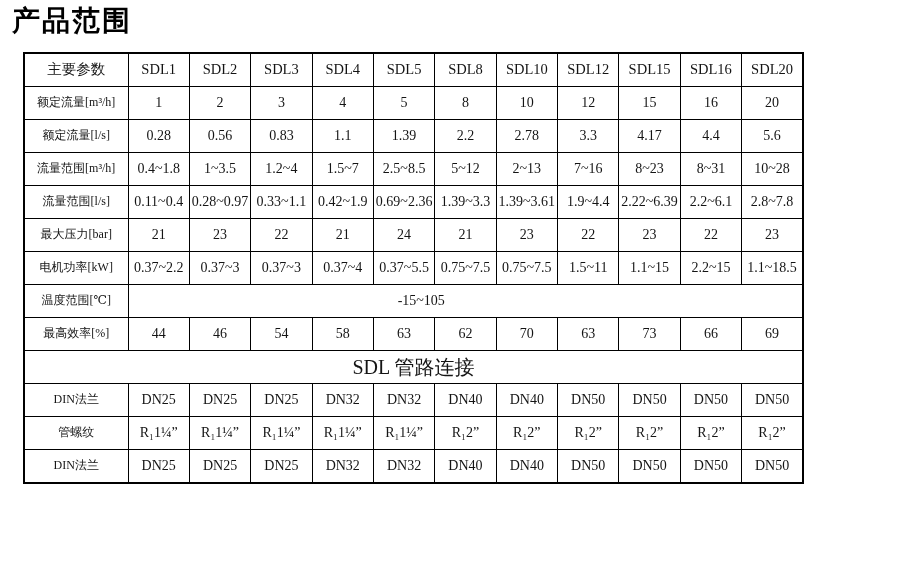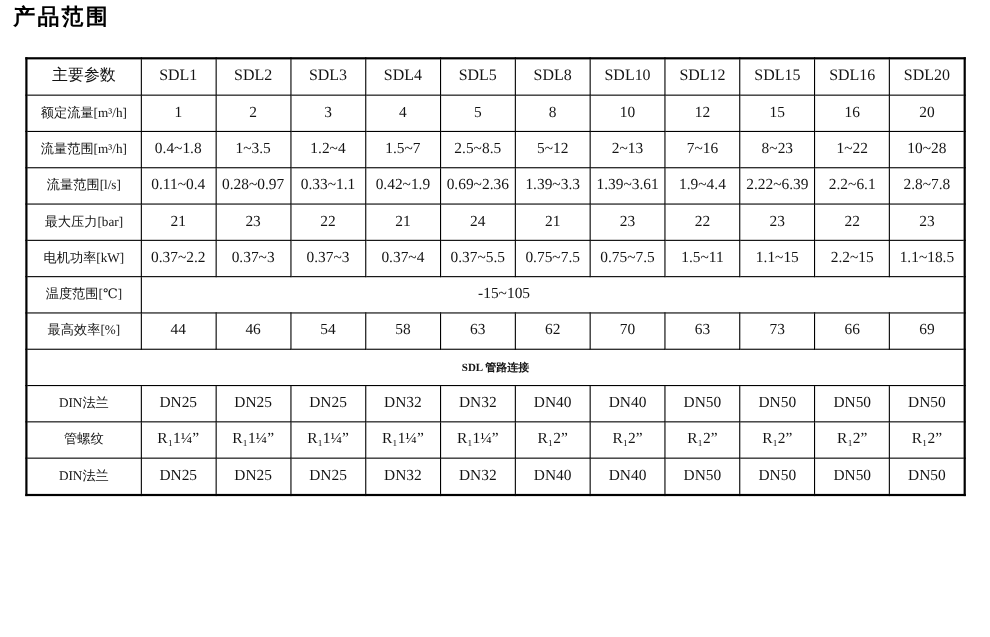--- a/index.html
+++ b/index.html
@@ -18,29 +18,29 @@
     height: 579px;
     background: #ffffff;
   }
   .title {
     position: absolute;
     left: 12px;
     top: 2px;
     margin: 0;
     font-family: Liberation Sans, sans-serif;
     font-weight: 700;
-    font-size: 20px;
+    font-size: 28px;
     letter-spacing: 2px;
     color: #000000;
   }
   table.spec-table {
     position: absolute;
     left: 23px;
     top: 52px;
-    width: 855px;
+    width: 781px;
     border-collapse: collapse;
     table-layout: fixed;
     border: 2px solid #000000;
   }
   .spec-table th,
   .spec-table td {
     border: 1px solid #000000;
     height: 32px;
     padding: 0 1px;
     text-align: center;
@@ -56,22 +56,21 @@
     font-size: 12px;
   }
   .spec-table .header-cell {
     font-size: 14.5px;
   }
   
   .spec-table .offset-span-cell {
     padding-right: 89px;
   }
   .spec-table .section-cell {
-    font-size: 10px;
-    font-weight: bold;
+    font-size: 20px;
   }
 </style>
 </head>
 <body>
 
 <div class="page">
   <h1 class="title">产品范围</h1>
 
   <table class="spec-table">
     <colgroup id="spec-colgroup">
@@ -111,31 +110,45 @@
           <td>4</td>
           <td>5</td>
           <td>8</td>
           <td>10</td>
           <td>12</td>
           <td>15</td>
           <td>16</td>
           <td>20</td>
         </tr>
         <tr>
+          <td class="label-cell">额定流量[l/s]</td>
+          <td>0.28</td>
+          <td>0.56</td>
+          <td>0.83</td>
+          <td>1.1</td>
+          <td>1.39</td>
+          <td>2.2</td>
+          <td>2.78</td>
+          <td>3.3</td>
+          <td>4.17</td>
+          <td>4.4</td>
+          <td>5.6</td>
+        </tr>
+        <tr>
           <td class="label-cell">流量范围[m³/h]</td>
           <td>0.4~1.8</td>
           <td>1~3.5</td>
           <td>1.2~4</td>
           <td>1.5~7</td>
           <td>2.5~8.5</td>
           <td>5~12</td>
           <td>2~13</td>
           <td>7~16</td>
           <td>8~23</td>
-          <td>1~22</td>
+          <td>8~31</td>
           <td>10~28</td>
         </tr>
         <tr>
           <td class="label-cell">流量范围[l/s]</td>
           <td>0.11~0.4</td>
           <td>0.28~0.97</td>
           <td>0.33~1.1</td>
           <td>0.42~1.9</td>
           <td>0.69~2.36</td>
           <td>1.39~3.3</td>

